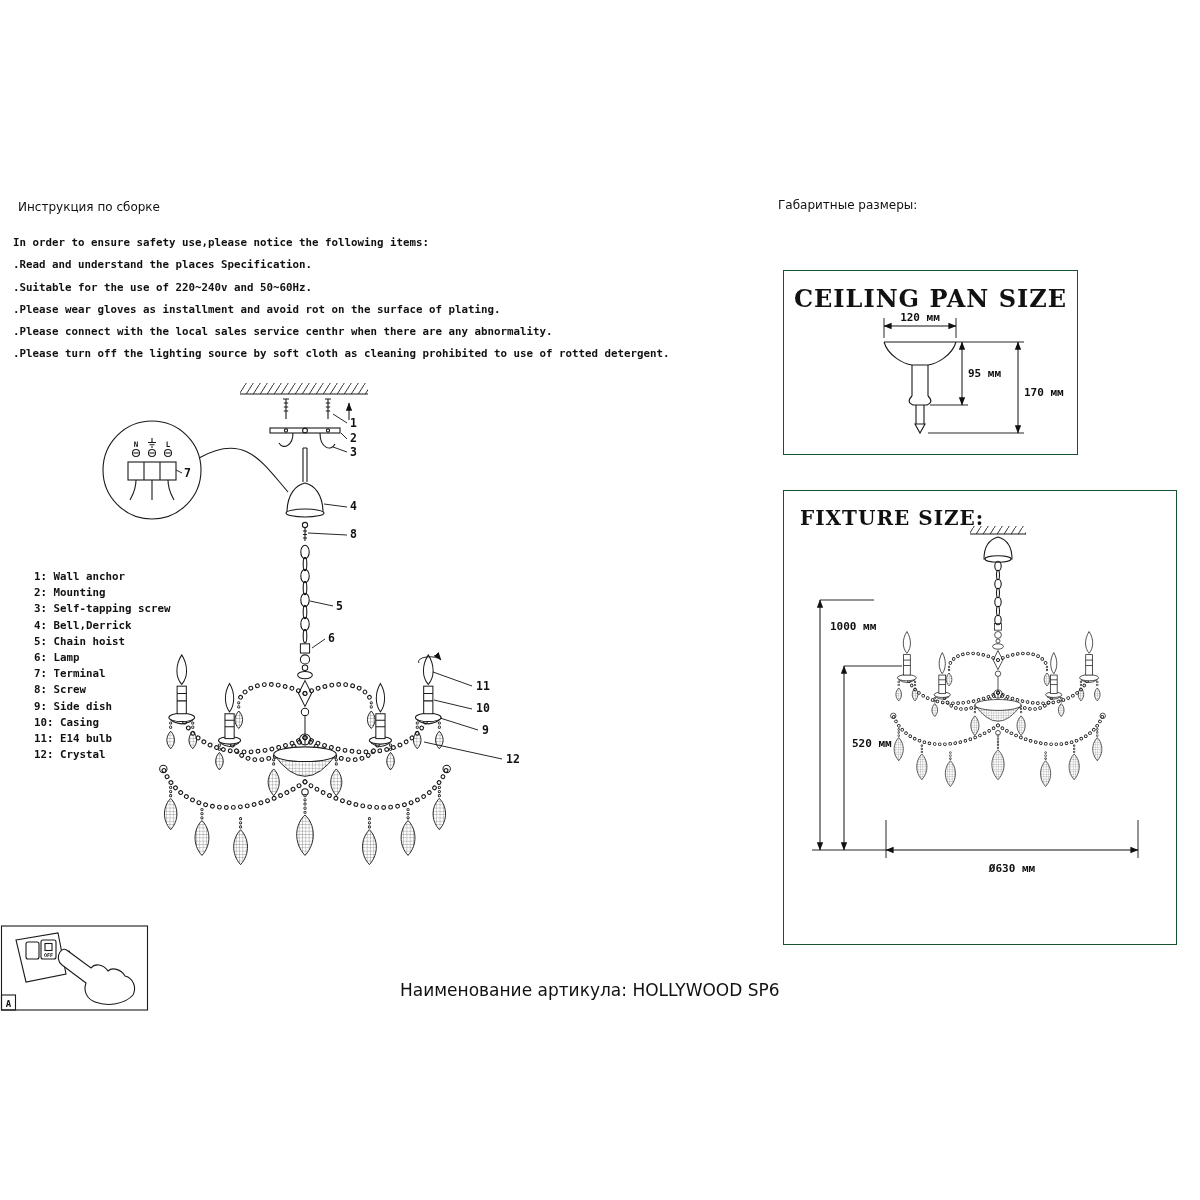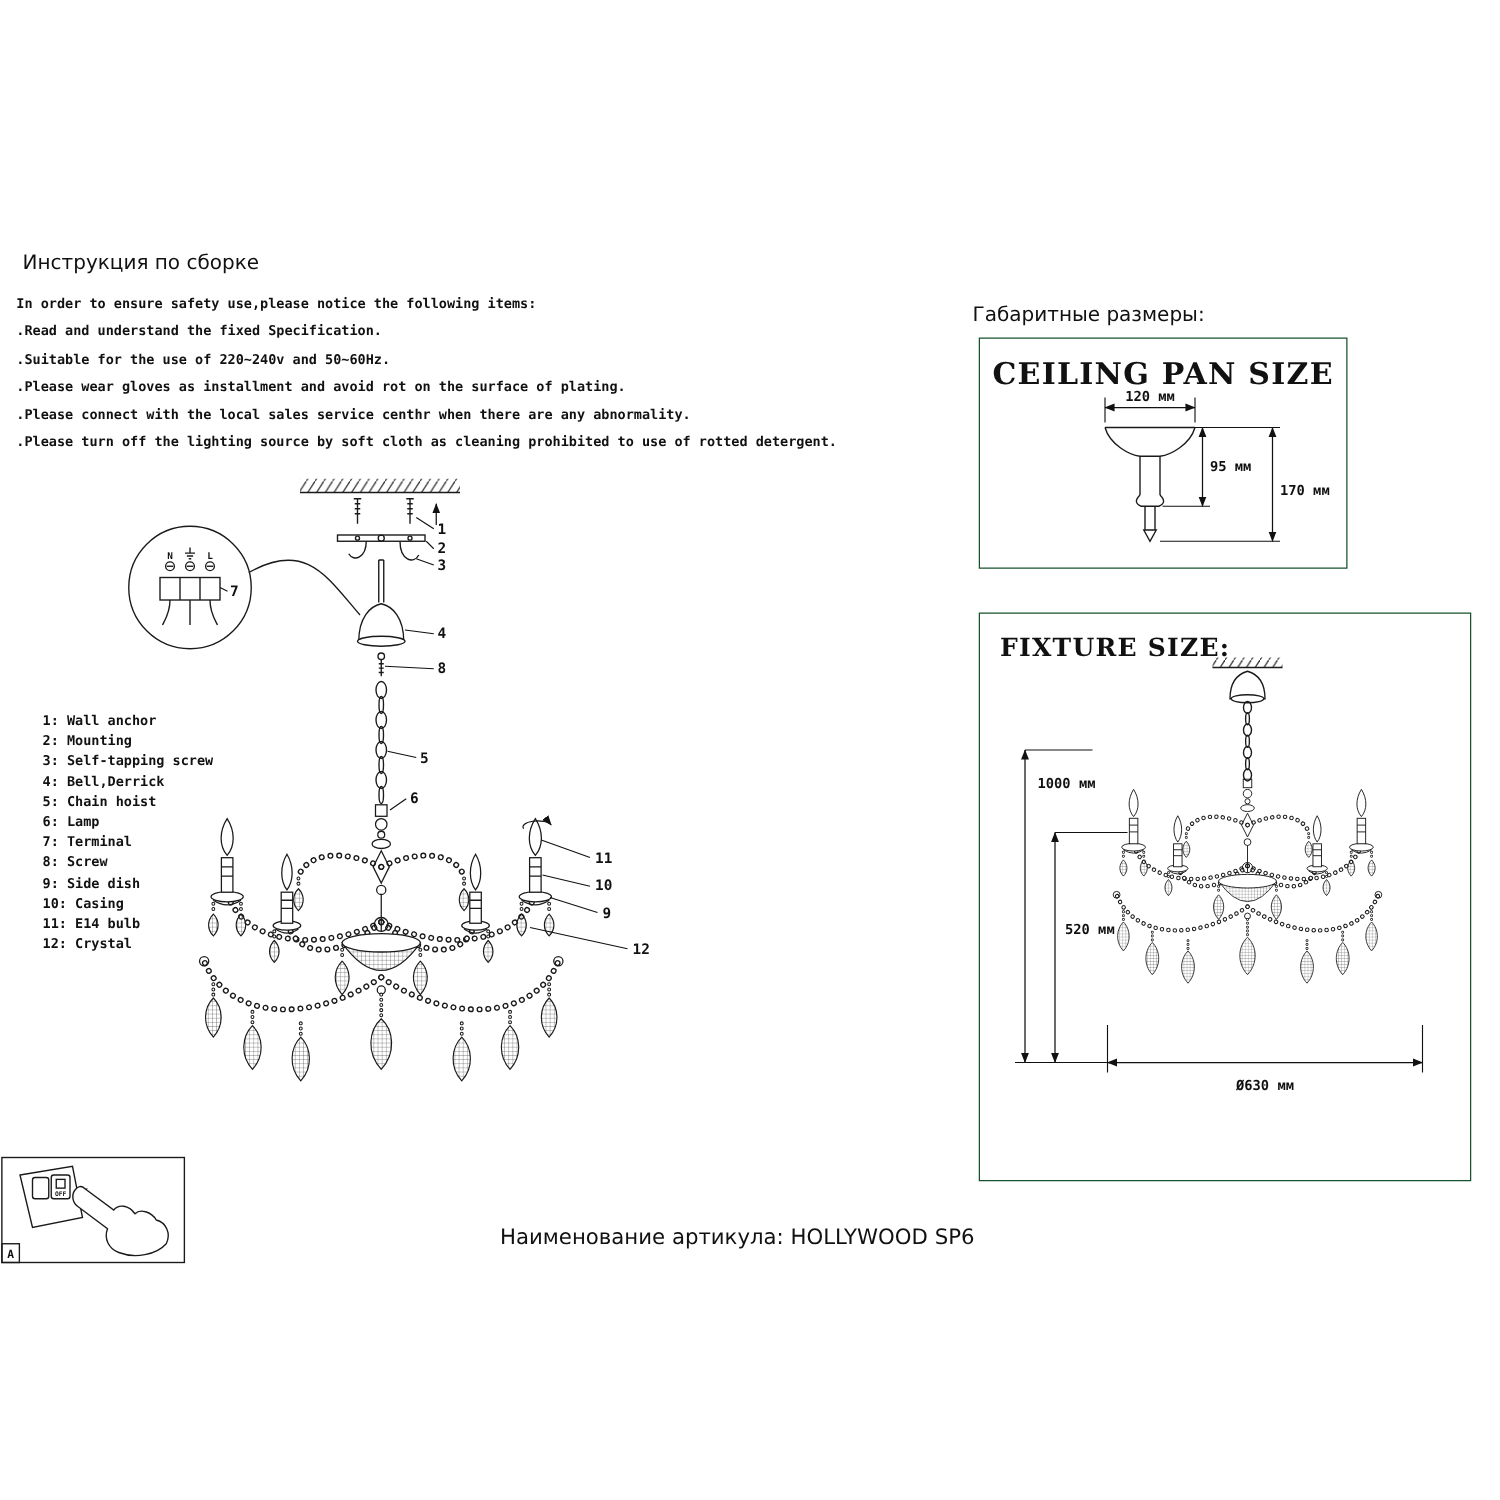--- a/index.html
+++ b/index.html
@@ -1,19 +1,19 @@
 <!DOCTYPE html>
 <html><head>
 <meta charset="utf-8">
 <style>
   html,body{margin:0;padding:0;background:#fff;}
   .page{position:relative;width:1200px;height:1200px;background:#ffffff;overflow:hidden;
         font-family:"DejaVu Sans",sans-serif;color:#111;}
   .abs{position:absolute;}
-  .ru-heading{font-size:16px;color:#111;}
+  .ru-heading{font-size:12px;color:#111;}
   .instr-line{font:bold 10.8px "DejaVu Sans Mono",monospace;line-height:22.3px;white-space:pre;color:#111;}
   .parts-line{font:bold 10.8px "DejaVu Sans Mono",monospace;line-height:16.2px;white-space:pre;color:#111;}
   .box{position:absolute;border:1px solid #14532d;background:transparent;box-sizing:border-box;}
   .ceiling-title{font:bold 24px "DejaVu Serif",serif;letter-spacing:1px;text-align:center;margin-top:13px;color:#111;}
   .fixture-title{font:bold 20px "DejaVu Serif",serif;letter-spacing:1px;margin:15px 0 0 16px;color:#111;}
   .article{font-size:17px;color:#111;}
   .svg-layer{position:absolute;left:0;top:0;pointer-events:none;}
 
   
   .ln{fill:none;stroke:#1a1a1a;stroke-width:1.1;}
@@ -33,21 +33,21 @@
 </style>
 </head>
 <body>
 
 <div class="page">
 
   <div class="abs ru-heading" style="left:18px;top:200px;">Инструкция по сборке</div>
 
   <div class="abs" style="left:13px;top:232px;">
     <div class="instr-line">In order to ensure safety use,please notice the following items:</div>
-    <div class="instr-line">.Read and understand the fixed Specification.</div>
+    <div class="instr-line">.Read and understand the places Specification.</div>
     <div class="instr-line">.Suitable for the use of 220~240v and 50~60Hz.</div>
     <div class="instr-line">.Please wear gloves as installment and avoid rot on the surface of plating.</div>
     <div class="instr-line">.Please connect with the local sales service centhr when there are any abnormality.</div>
     <div class="instr-line">.Please turn off the lighting source by soft cloth as cleaning prohibited to use of rotted detergent.</div>
   </div>
 
   <div class="abs" style="left:34px;top:569px;">
     <div class="parts-line">1: Wall anchor</div>
     <div class="parts-line">2: Mounting</div>
     <div class="parts-line">3: Self-tapping screw</div>
@@ -55,21 +55,21 @@
     <div class="parts-line">5: Chain hoist</div>
     <div class="parts-line">6: Lamp</div>
     <div class="parts-line">7: Terminal</div>
     <div class="parts-line">8: Screw</div>
     <div class="parts-line">9: Side dish</div>
     <div class="parts-line">10: Casing</div>
     <div class="parts-line">11: E14 bulb</div>
     <div class="parts-line">12: Crystal</div>
   </div>
 
-  <div class="abs ru-heading" style="left:778px;top:198px;margin-top:44px;">Габаритные размеры:</div>
+  <div class="abs ru-heading" style="left:778px;top:198px;">Габаритные размеры:</div>
 
   <div class="box" style="left:783px;top:270px;width:295px;height:185px;">
     <div class="ceiling-title">CEILING PAN SIZE</div>
   </div>
 
   <div class="box" style="left:783px;top:490px;width:394px;height:455px;">
     <div class="fixture-title">FIXTURE SIZE:</div>
   </div>
 
   <div class="abs article" style="left:400px;top:948px;margin-top:32px;">Наименование артикула: HOLLYWOOD SP6</div>

